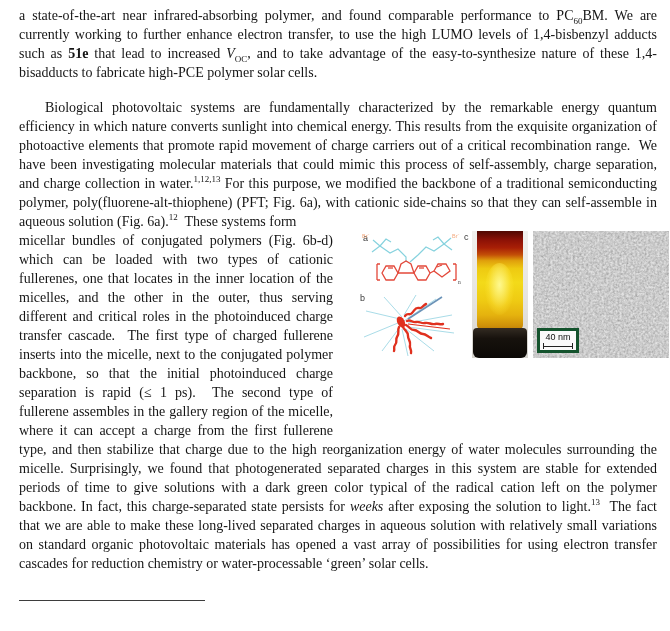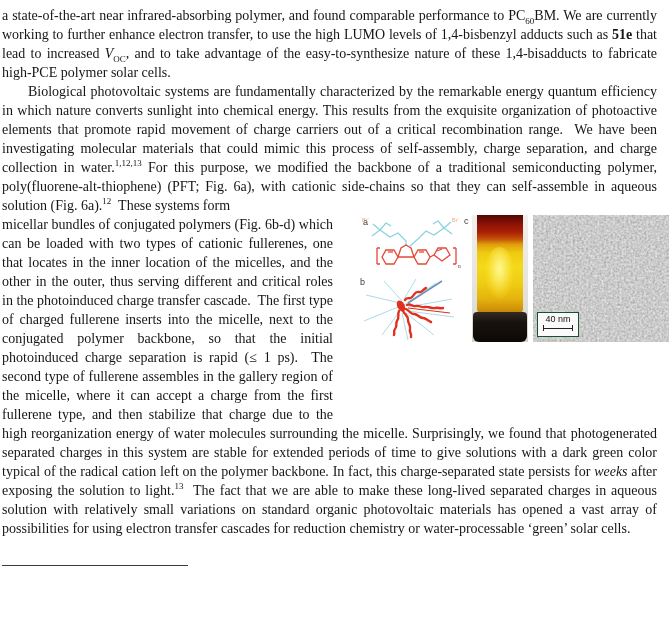--- a/index.html
+++ b/index.html
@@ -1,23 +1,23 @@
 <!DOCTYPE html>
 <html><head>
 <meta charset="utf-8">
 <style>
   html,body{margin:0;padding:0;background:#fff;}
   .page{
     position:relative;width:670px;height:631px;box-sizing:border-box;
-    background:#fff;padding:6px 13px 0 2px;overflow:hidden;
+    background:#fff;padding:6px 13px 0 19px;overflow:hidden;
     font-family:"Liberation Serif","DejaVu Serif",serif;
     font-size:14px;line-height:19px;color:#151515;text-align:justify;
   }
   .para{margin:0;}
-  .ti{text-indent:26px;}
+  .ti{text-indent:26px;margin-top:16px;}
   sup{font-size:9px;line-height:0;vertical-align:super;}
   sub{font-size:9px;line-height:0;vertical-align:sub;}
   .section-heading{
     font-size:14px;font-weight:normal;margin:17px 0 9px 0;
     text-decoration:underline;text-align:left;line-height:19px;
   }
   
   .fig-float{
     float:right;width:330px;height:206px;position:relative;
     margin:0 -12px 3px 6px;text-align:left;
@@ -40,21 +40,21 @@
       #e0a00c 30%,#eeca11 38%,#f3da19 52%,#efcb13 70%,#e5b20e 85%,#cd8f09 96%,#b97c08 100%);}
   .vial-glow{position:absolute;left:8px;right:9px;top:32px;height:52px;border-radius:50%;
     background:radial-gradient(ellipse at 50% 42%,rgba(255,250,150,0.95) 0%,rgba(255,230,60,0.35) 55%,rgba(255,220,40,0) 75%);}
   .vial-cap{position:absolute;left:1px;right:1px;bottom:0;height:30px;border-radius:4px 4px 6px 6px;
     background:linear-gradient(180deg,#332b22 0%,#17120d 35%,#0c0906 100%);}
   
   .tem{position:absolute;left:194px;top:0;width:136px;height:127px;background:#9a9a9a;}
   .tem svg{display:block;}
   .scalebar{
     position:absolute;left:4px;bottom:5px;width:42px;height:25px;background:#fafafa;
-    border:1px solid #14532d;box-sizing:border-box;text-align:center;
+    border:3px solid #14532d;box-sizing:border-box;text-align:center;
     font-family:"Liberation Sans",sans-serif;font-size:9px;line-height:12px;color:#111;
   }
   .sb-line{display:block;position:relative;width:30px;height:6px;margin:0 auto;}
   .sb-line::before{content:"";position:absolute;left:0;right:0;top:3px;border-top:1.5px solid #222;}
   .sb-line::after{content:"";position:absolute;left:0;top:0;height:6px;border-left:1.5px solid #222;}
   .sb-tick{position:absolute;right:0;top:0;height:6px;border-right:1.5px solid #222;}
   .fig-caption{
     position:absolute;left:23px;right:3px;top:134px;
     font-size:12.4px;line-height:15.6px;text-align:justify;color:#151515;
   }

